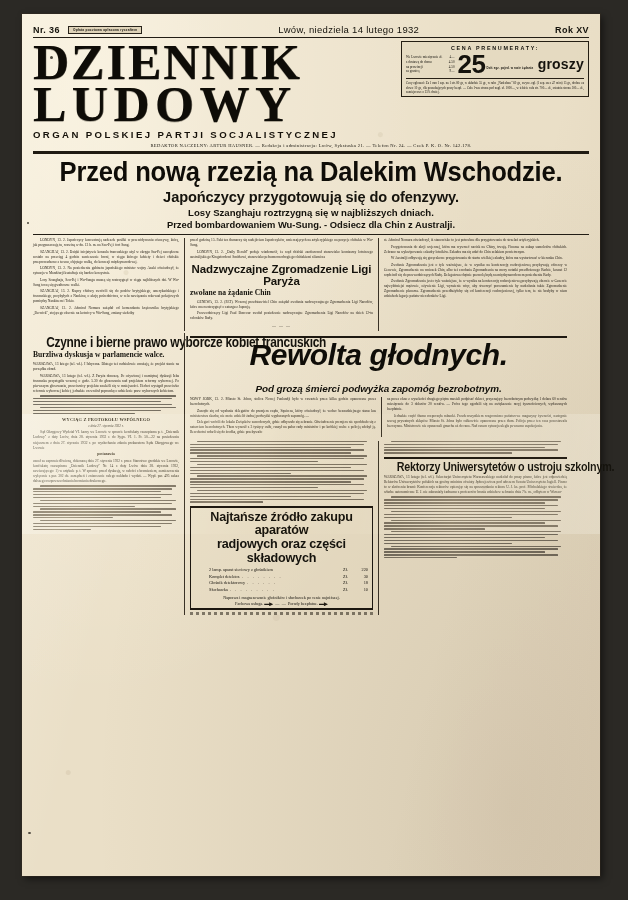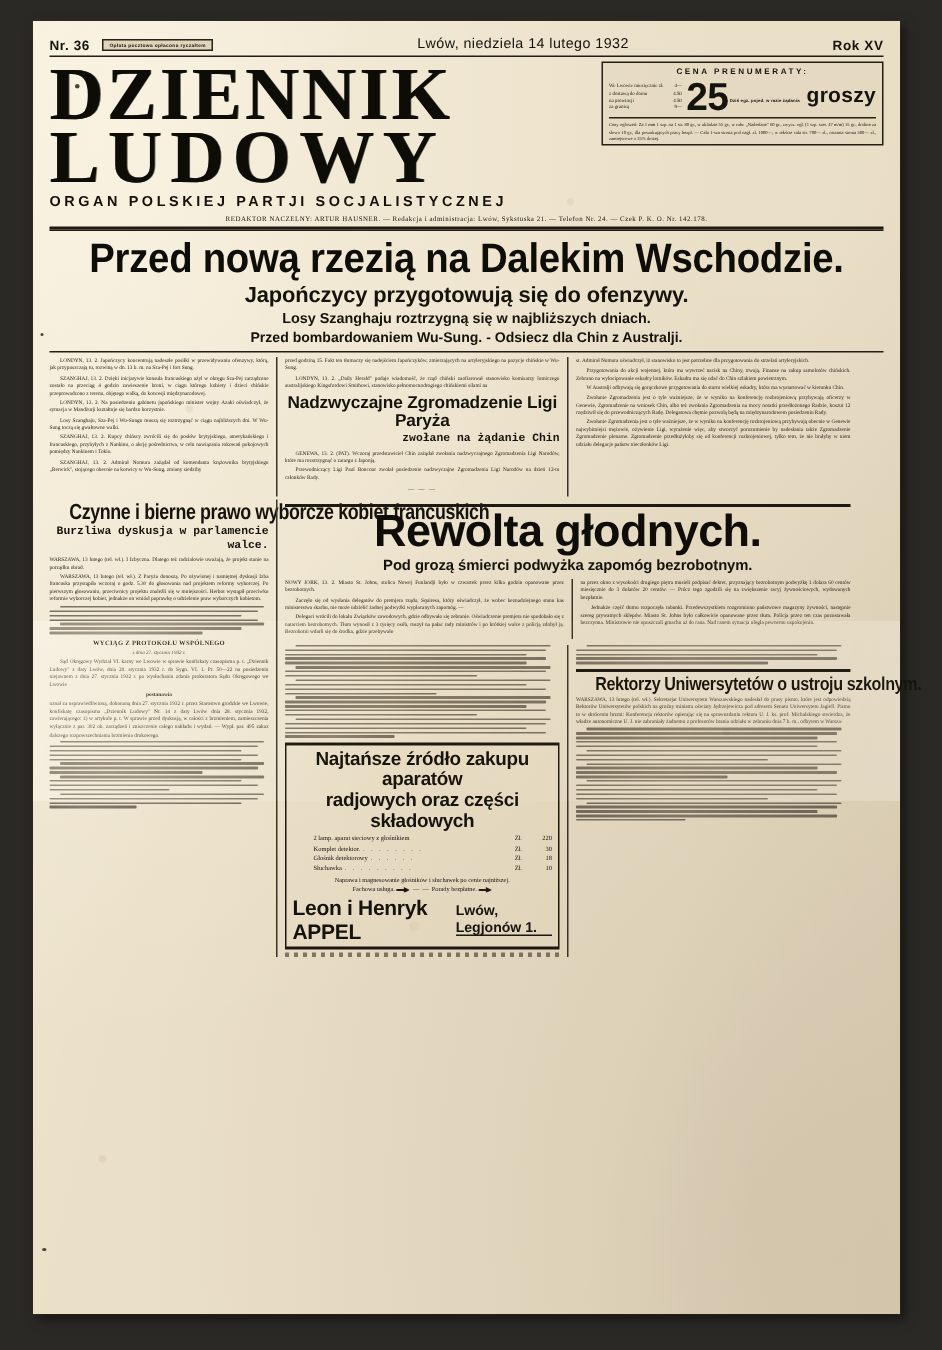--- a/index.html
+++ b/index.html
@@ -162,49 +162,49 @@
   .body p.ni { text-indent: 0; }
   .ctr { text-align: center; text-indent: 0 !important; }
 
   
   .sec-a {
     font-family: "Liberation Sans", sans-serif; font-weight: bold;
     text-align: center; font-size: 11.5px; line-height: 1.1;
     letter-spacing: -.1px; margin: 3px 0 1px;
   }
   .sec-sub {
-    font-family: Liberation Mono, monospace; font-weight: bold;
-    text-align: right; font-size: 7.6px; line-height: 1.15; margin-bottom: 2px;
+    font-family: Liberation Serif, serif; font-weight: bold;
+    text-align: left; font-size: 7.6px; line-height: 1.15; margin-bottom: 2px;
   }
   .sec-cond {
     font-family: "Liberation Sans", sans-serif; font-weight: bold;
     text-align: center; font-size: 14.5px; line-height: 1.05;
     transform: scaleX(.82); transform-origin: center; letter-spacing: -.3px;
     margin: 2px 0 1px; white-space: nowrap;
   }
   .sec-cond.sm { font-size: 12.5px; transform: scaleX(.86); }
   .rule-sec { border-top: 1px solid #2a241a; margin: 3px 0 2px; }
   .rule-sec.hvy { border-top: 2px solid #201b13; }
   .smallhead {
     font-size: 4.4px; font-weight: bold; text-align: center;
     letter-spacing: .5px; margin: 3px 0 1px; text-transform: uppercase;
   }
   .smallhead.nm { text-transform: none; letter-spacing: .2px; }
   .dash-sep { text-align: center; font-size: 4px; margin: 2px 0; letter-spacing: 1px; }
 
   
   .span23 { width: 383px; }
-  .bigblock { text-align: center; }
+  .bigblock { text-align: center; font-style: italic; }
   .big-h {
     font-family: "Liberation Sans", sans-serif; font-weight: bold;
     font-size: 30px; line-height: 1; letter-spacing: -.4px; color: #110f0a;
   }
   .big-sub {
     font-family: "Liberation Sans", sans-serif; font-weight: bold;
-    font-size: 9.9px; margin-top: 2px; letter-spacing: -.05px;
+    font-size: 9.9px; margin-top: 13px; letter-spacing: -.05px;
   }
   .sub2 { display: flex; margin-top: 3px; }
   .sub2 > div { width: 189px; }
   .sub2 > div + div { border-left: 1px solid #3b3428; padding-left: 5px; margin-left: 5px; }
 
   
   .ad {
     border-top: 2px solid #1e1912; border-bottom: 2px solid #1e1912;
     border-left: 1px solid #1e1912; border-right: 1px solid #1e1912;
     padding: 3px 4px 2px; margin-top: 3px;
@@ -472,24 +472,20 @@
                 </div>
               </div>
               <div class="ad-note">Naprawa i magnesowanie głośników i słuchawek po cenie najniższej.</div>
               <div class="ad-note2">
                 <span>Fachowa usługa.</span>
                 <span class="hand"></span>
                 <span>&nbsp;—&nbsp;&nbsp;—&nbsp;</span>
                 <span>Porady bezpłatne.</span>
                 <span class="hand"></span>
               </div>
-              <div class="ad-foot">
-                <span class="ad-name">Leon i Henryk APPEL</span>
-                <span class="ad-addr">Lwów, Legjonów 1.</span>
-              </div>
             </div>
             <div class="ornament"></div>
           </div>
 
           <div>
             <div class="lines" style="margin-bottom:2px;">
               <span class="ind"></span>
                 <span class="s95"></span>
                 <span class="s88"></span>
                 <span class="s95"></span>

